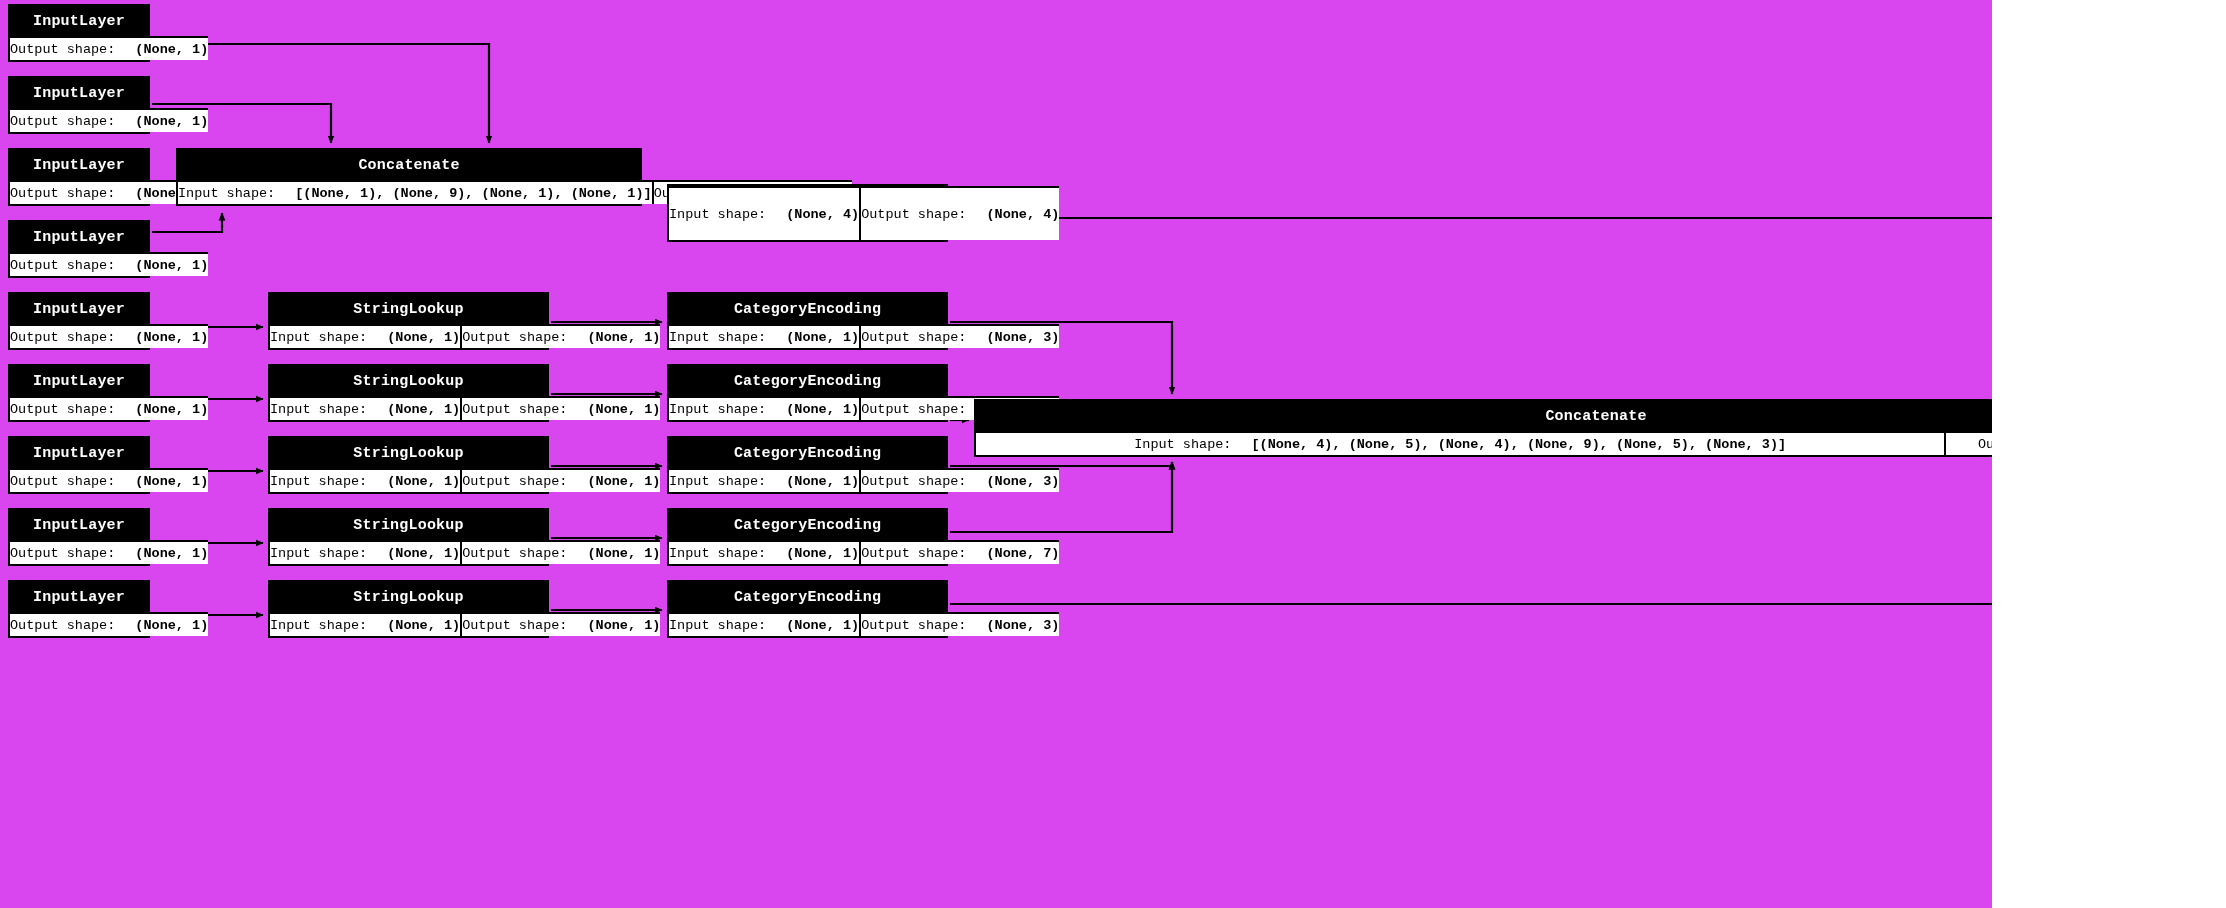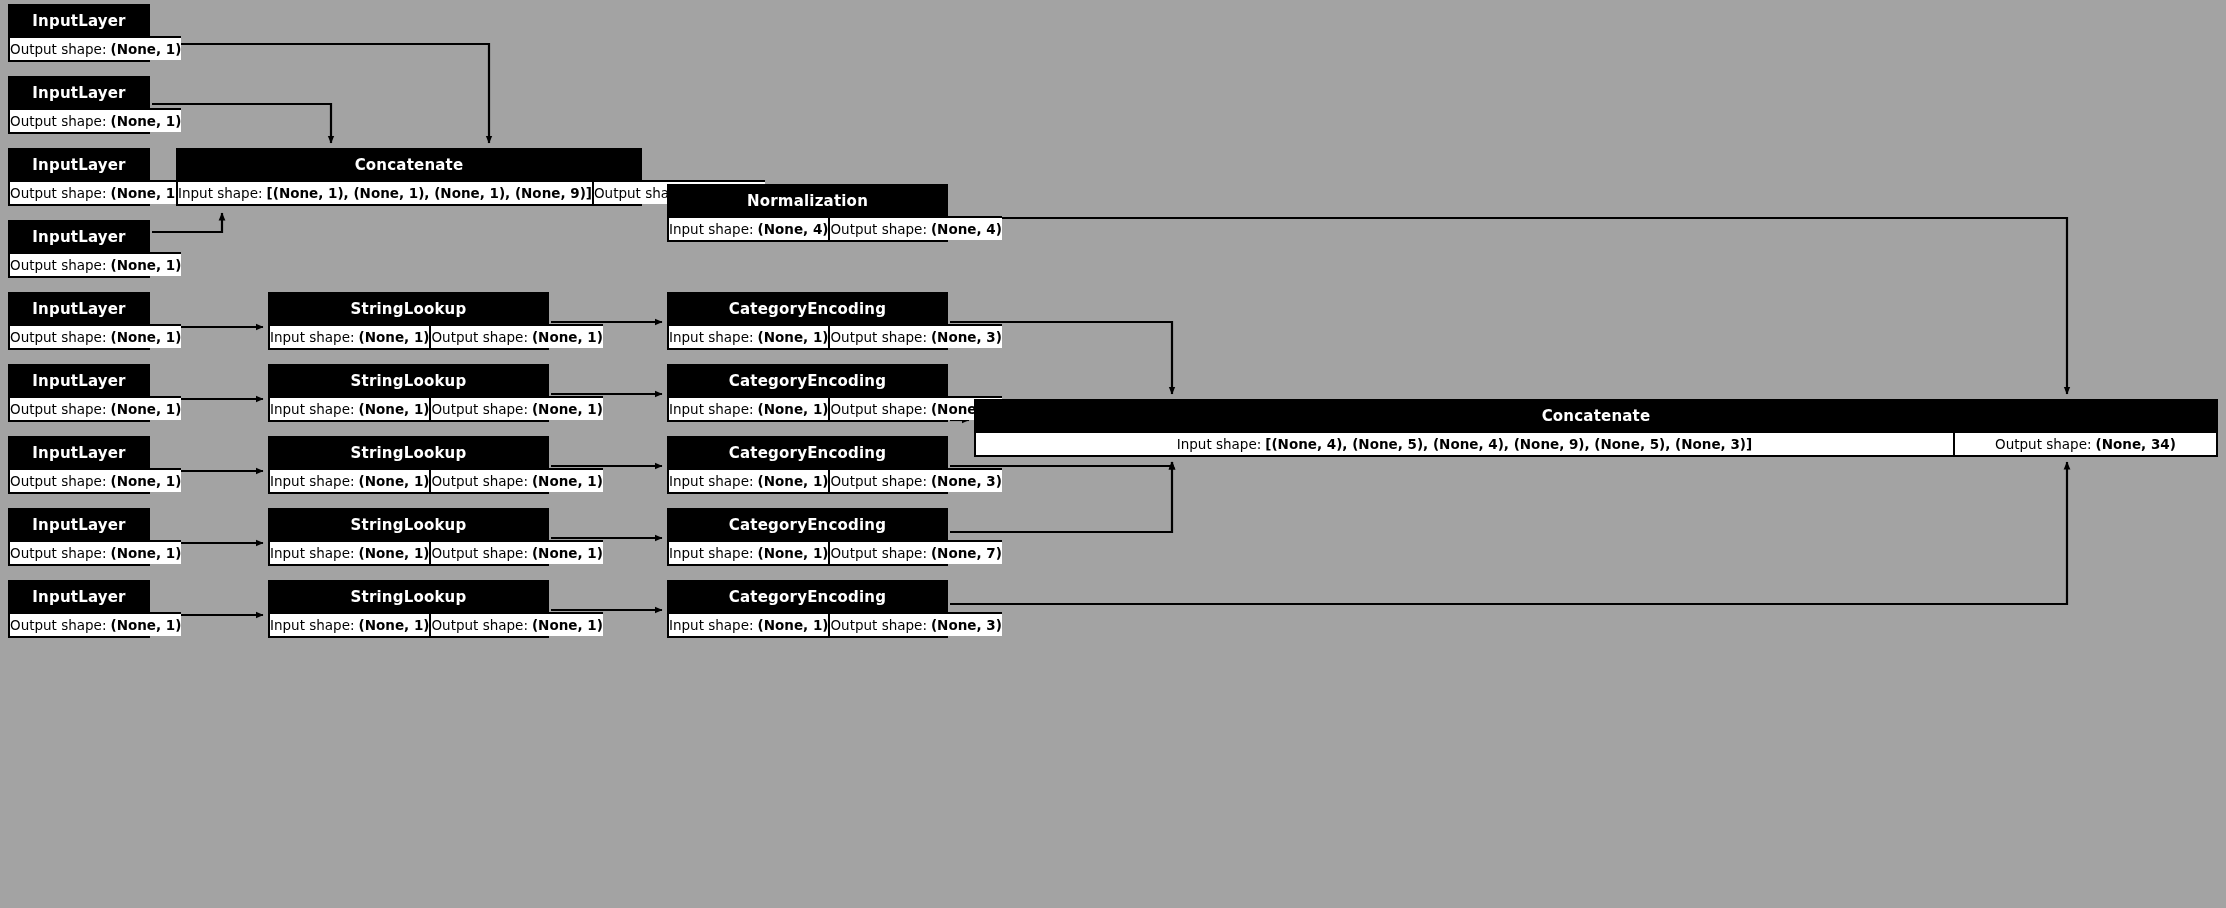--- a/index.html
+++ b/index.html
@@ -5,24 +5,25 @@
   html, body {
     margin: 0;
     padding: 0;
     background: #ffffff;
   }
   body {
     font-family: "DejaVu Sans", "Liberation Sans", sans-serif;
   }
   #canvas {
     position: relative;
-    width: 2226px;
+    width: 1992px;
     height: 908px;
-    background: #a3a3a3;
+    background: #d946ef;
     overflow: hidden;
+    font-family: Liberation Mono, monospace;
   }
   
   .node {
     position: absolute;
     box-sizing: border-box;
     border: 2px solid #000000;
     background: #ffffff;
     display: flex;
     flex-direction: column;
   }
@@ -53,21 +54,21 @@
     color: #000000;
     white-space: nowrap;
     padding: 0 0;
     background: #ffffff;
     border-top: 2px solid #000000;
   }
   .shape-cell + .shape-cell {
     border-left: 2px solid #000000;
   }
   .shape-cell .lbl { font-weight: normal; }
-  .shape-cell .val { font-weight: bold; padding-left: 4px; }
+  .shape-cell .val { font-weight: bold; padding-left: 4px; margin-left: 16px; }
 
   .node.single .shape-cell { flex: 1 1 auto; }
 
   
   #edges {
     position: absolute;
     left: 0; top: 0;
     width: 2226px;
     height: 908px;
     pointer-events: none;
@@ -144,30 +145,29 @@
             <span class="lbl">Output shape:</span>
             <span class="val">(None, 1)</span>
           </div>
         </div>
       </div>
       <div class="node" style="left: 176px; top: 148px; width: 466px; height: 58px; border-color: rgb(0, 0, 0);">
         <div class="node-title" style="height: 30px; background: rgb(0, 0, 0); color: rgb(255, 255, 255);">Concatenate</div>
         <div class="node-shapes">
           <div class="shape-cell" style="flex: 48 1 auto;">
             <span class="lbl">Input shape:</span>
-            <span class="val">[(None, 1), (None, 1), (None, 1), (None, 9)]</span>
+            <span class="val">[(None, 1), (None, 9), (None, 1), (None, 1)]</span>
           </div>
           <div class="shape-cell" style="flex: 13 1 auto;">
             <span class="lbl">Output shape:</span>
             <span class="val">(None, 4)</span>
           </div>
         </div>
       </div>
       <div class="node" style="left: 667px; top: 184px; width: 281px; height: 58px; border-color: rgb(0, 0, 0);">
-        <div class="node-title" style="height: 30px; background: rgb(0, 0, 0); color: rgb(255, 255, 255);">Normalization</div>
         <div class="node-shapes">
           <div class="shape-cell" style="flex: 13 1 auto;">
             <span class="lbl">Input shape:</span>
             <span class="val">(None, 4)</span>
           </div>
           <div class="shape-cell" style="flex: 13 1 auto;">
             <span class="lbl">Output shape:</span>
             <span class="val">(None, 4)</span>
           </div>
         </div>

